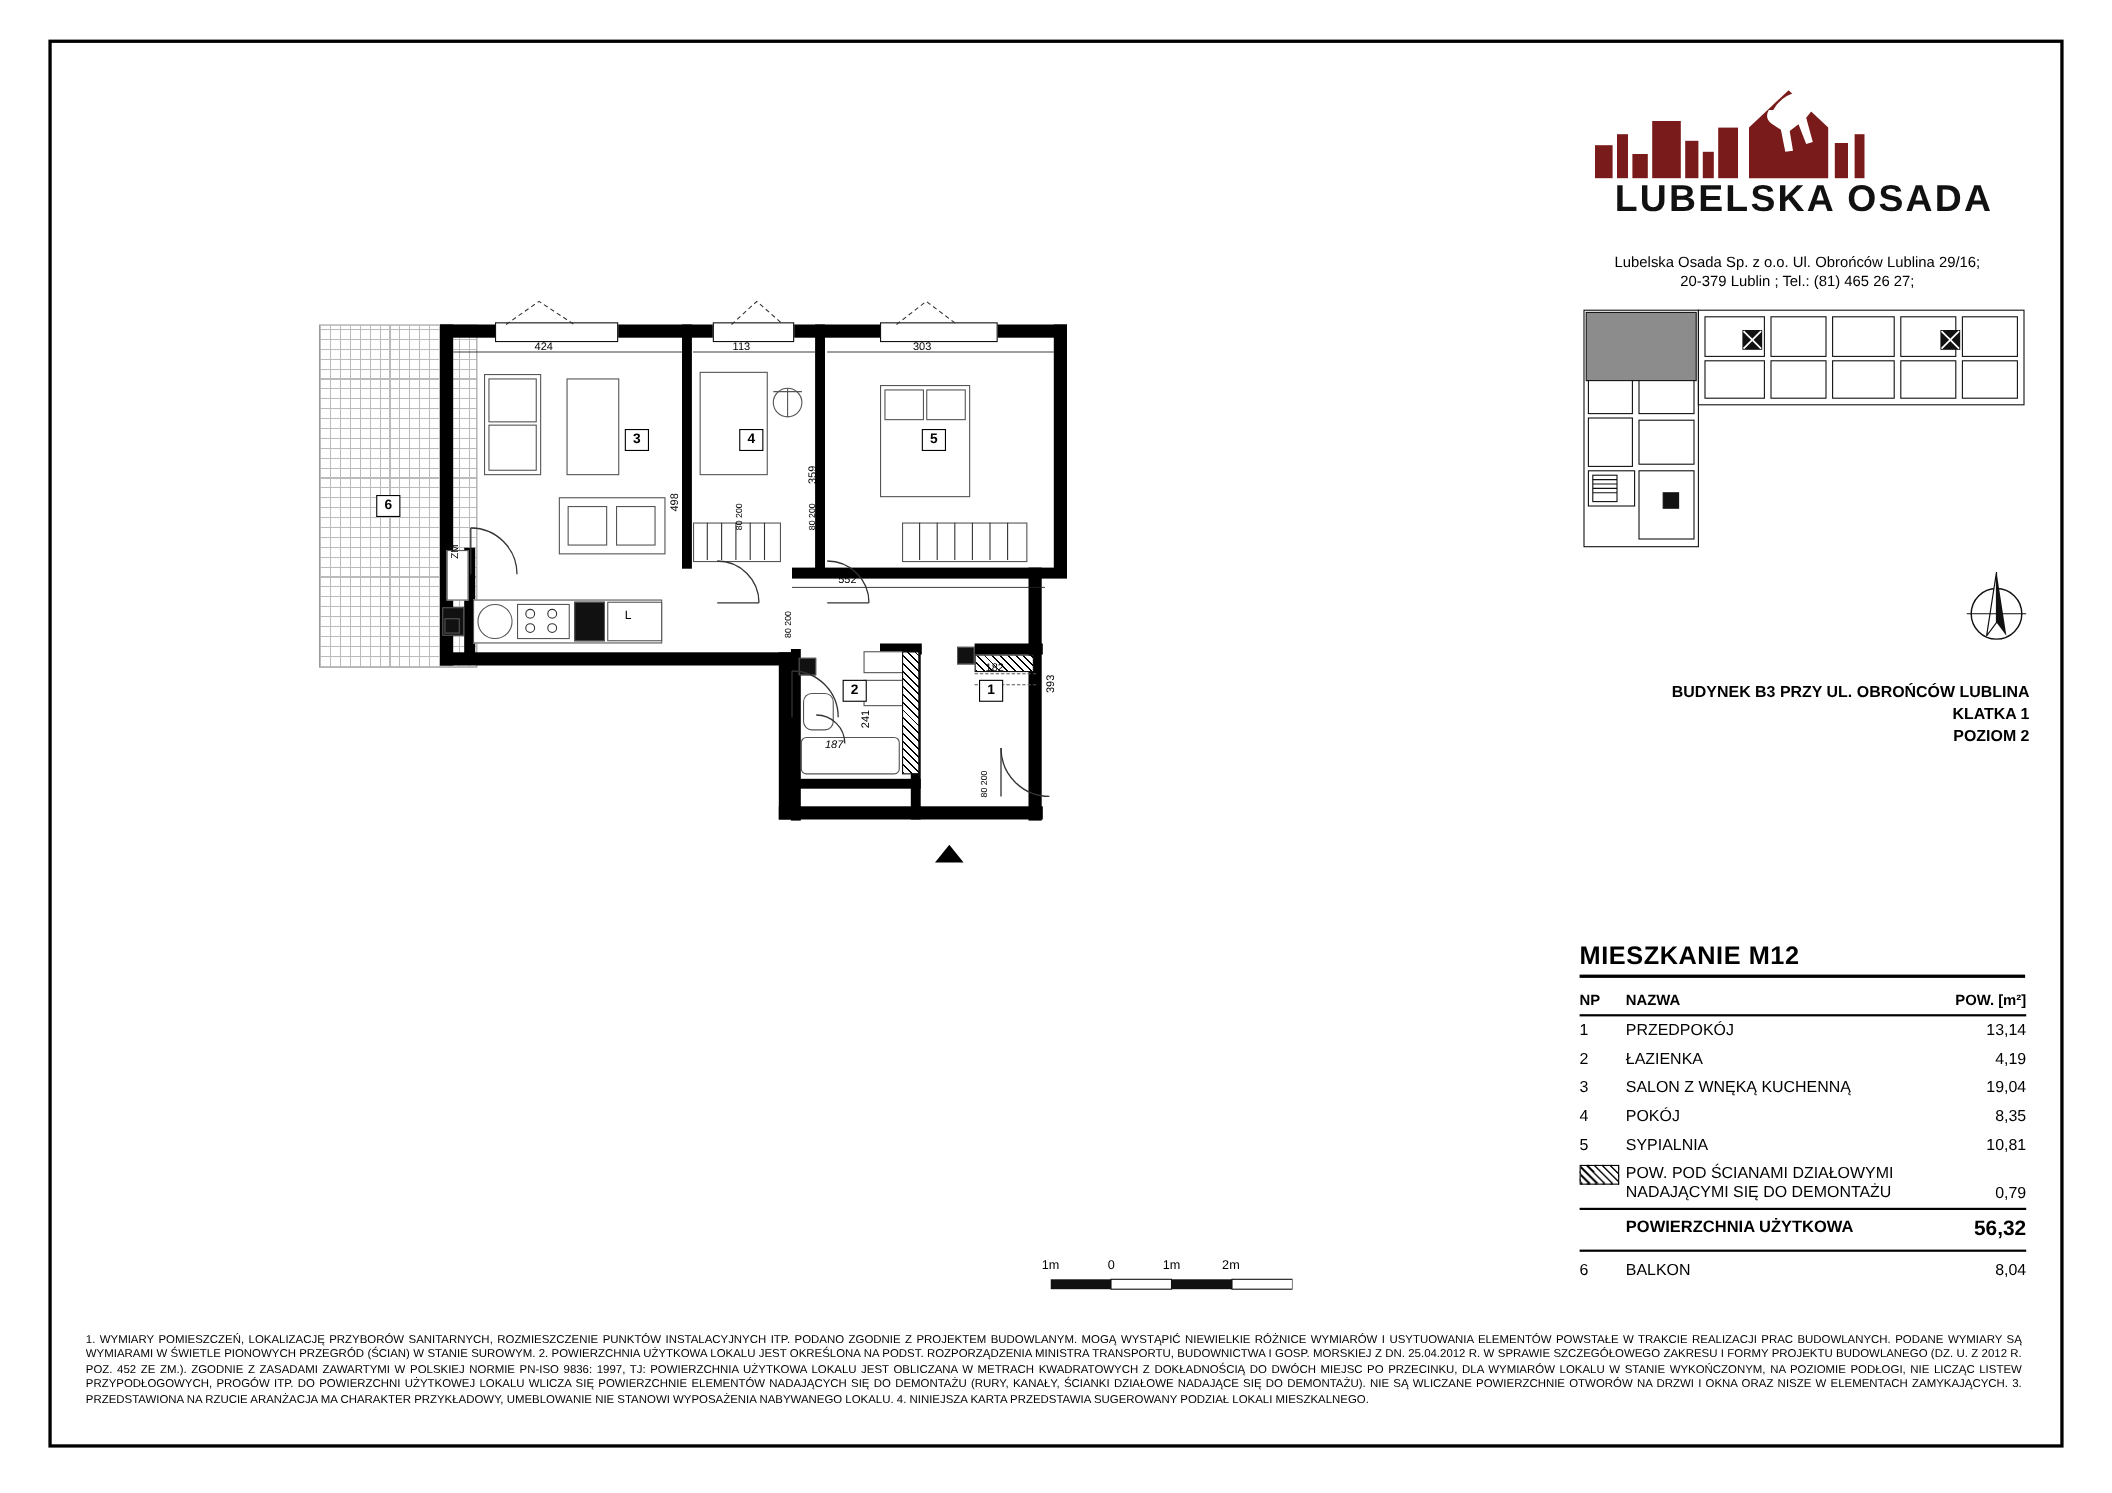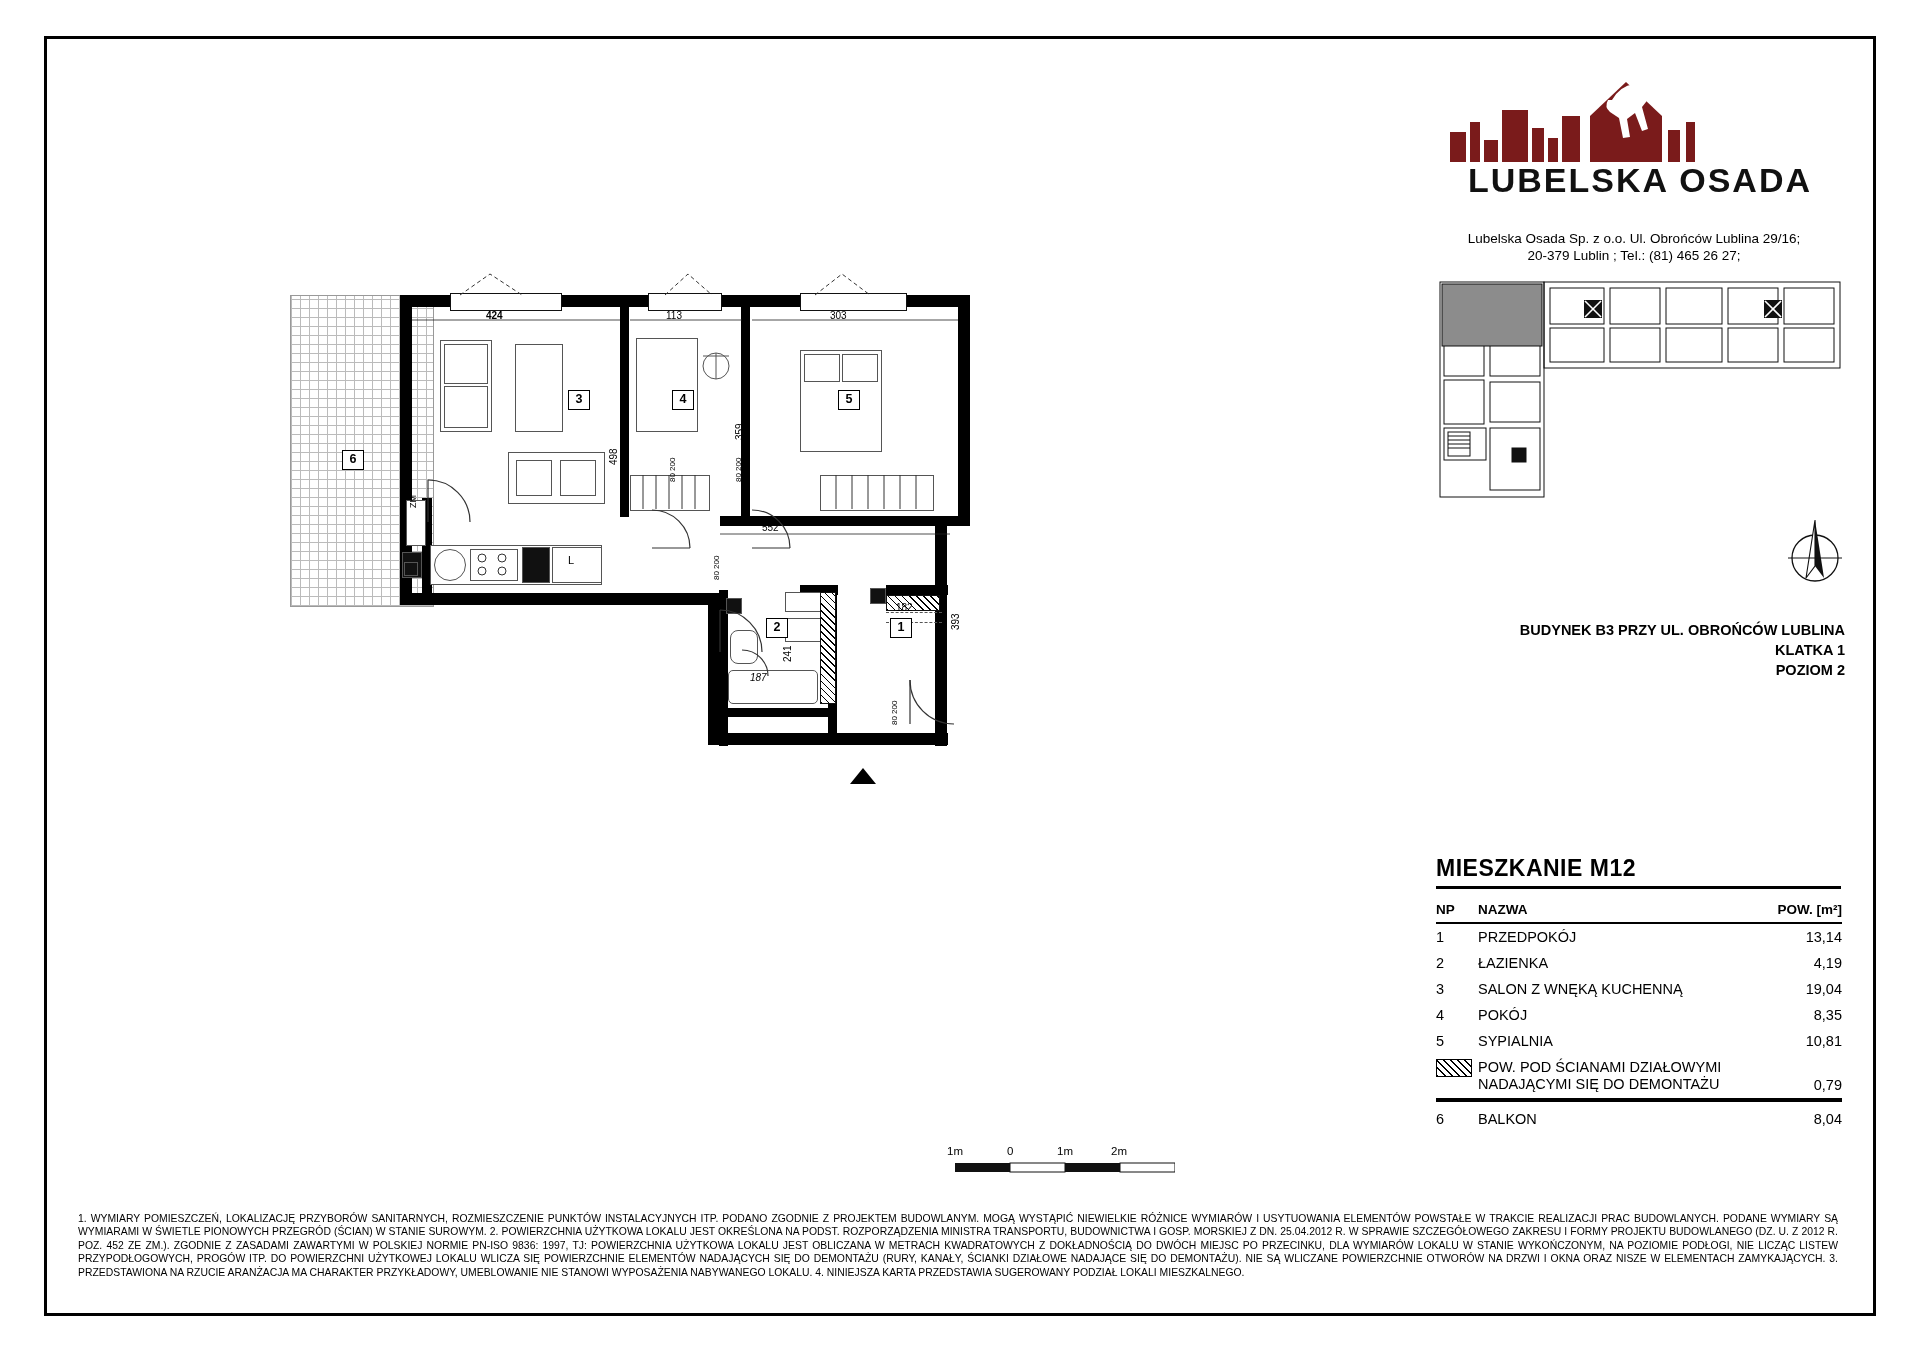--- a/index.html
+++ b/index.html
@@ -201,20 +201,29 @@
           </td>
           <td class="small2">
             <div>POW. POD ŚCIANAMI DZIAŁOWYMI</div>
             <div>NADAJĄCYMI SIĘ DO DEMONTAŻU</div>
           </td>
           <td class="pw" style="vertical-align:bottom">0,79</td>
         </tr>
       </tbody>
     </table>
     <div class="rule"></div>
+    <table>
+      <tbody>
+        <tr class="sum-row">
+          <td class="np"></td>
+          <td>POWIERZCHNIA UŻYTKOWA</td>
+          <td class="pw">56,32</td>
+        </tr>
+      </tbody>
+    </table>
     <div class="rule"></div>
     <table>
       <tbody>
         <tr>
           <td class="np" style="padding-top:9px">6</td>
           <td style="padding-top:9px">BALKON</td>
           <td class="pw" style="padding-top:9px">8,04</td>
         </tr>
       </tbody>
     </table>
@@ -365,21 +374,21 @@
         <path d="M330 190 A42 42 0 0 1 372 232"></path>
         <line x1="330" y1="190" x2="330" y2="232"></line>
         <path d="M520 260 A44 44 0 0 0 564 304"></path>
         <line x1="520" y1="260" x2="520" y2="304"></line>
         <path d="M352 230 A26 26 0 0 1 378 256"></path>
       </g>
     </svg>
 
     <div class="arrow-up" style="left:520px;top:438px"></div>
 
-    <div class="dim" style="left:156px;top:-20px;font-weight:bold;">424</div>
+    <div class="dim" style="left:156px;top:-20px;">424</div>
     <div class="dim" style="left:336px;top:-20px;">113</div>
     <div class="dim" style="left:500px;top:-20px;">303</div>
     <div class="dimv" style="left:278px;top:135px;">498</div>
     <div class="dimv" style="left:404px;top:110px;">359</div>
     <div class="dim" style="left:432px;top:192px;">552</div>
     <div class="dim" style="left:566px;top:272px;">182</div>
     <div class="dimv" style="left:620px;top:300px;">393</div>
     <div class="dim" style="left:420px;top:342px;font-style:italic;">187</div>
     <div class="dimv" style="left:452px;top:332px;">241</div>
 

